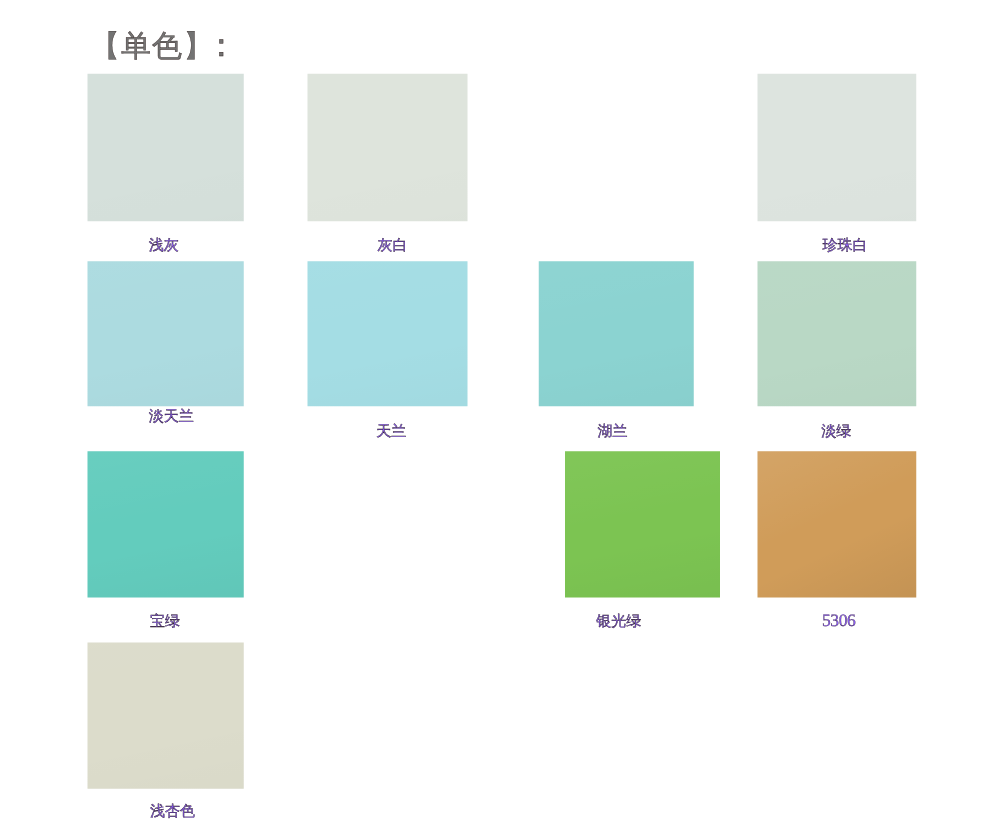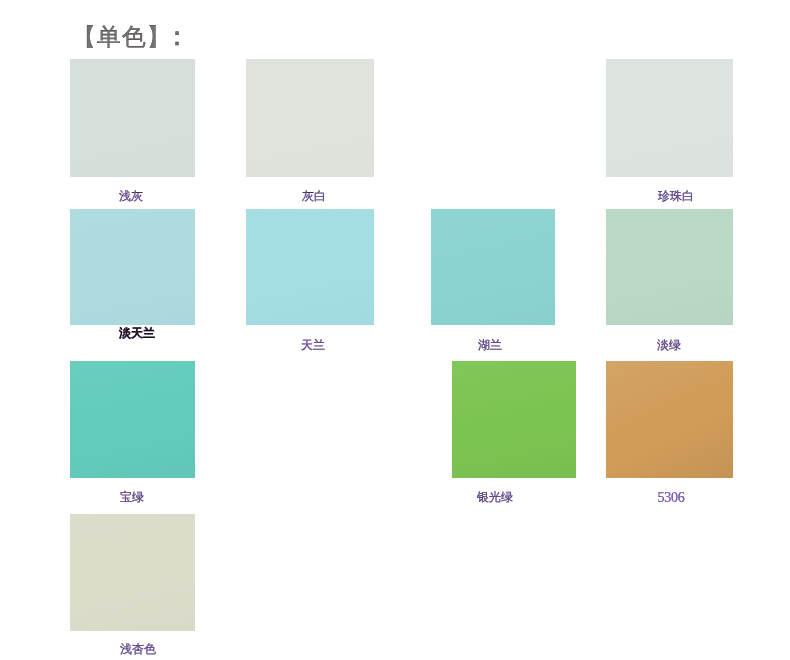--- a/index.html
+++ b/index.html
@@ -50,21 +50,21 @@
       <div class="swatch-cell" style="left: 246px; top: 59px; width: 128px;">
         <div class="swatch-chip" style="background: linear-gradient(168deg, rgba(255, 255, 255, 0.01) 0%, rgba(255, 255, 255, 0) 45%, rgba(0, 0, 0, 0) 60%, rgba(0, 0, 0, 0.008) 100%), rgb(222, 228, 220); width: 128px; height: 118px;"></div>
         <div class="swatch-label" style="top: 129px; left: 38px;">灰白</div>
       </div>
       <div class="swatch-cell" style="left: 606px; top: 59px; width: 127px;">
         <div class="swatch-chip" style="background: linear-gradient(168deg, rgba(255, 255, 255, 0.01) 0%, rgba(255, 255, 255, 0) 45%, rgba(0, 0, 0, 0) 60%, rgba(0, 0, 0, 0.008) 100%), rgb(221, 228, 223); width: 127px; height: 118px;"></div>
         <div class="swatch-label" style="top: 129px; left: 40px;">珍珠白</div>
       </div>
       <div class="swatch-cell" style="left: 70px; top: 209px; width: 125px;">
         <div class="swatch-chip" style="background: linear-gradient(168deg, rgba(255, 255, 255, 0.024) 0%, rgba(255, 255, 255, 0) 45%, rgba(0, 0, 0, 0) 60%, rgba(0, 0, 0, 0.016) 100%), rgb(172, 219, 224); width: 125px; height: 116px;"></div>
-        <div class="swatch-label" style="top: 116px; left: 37px; font-weight: bold;">淡天兰</div>
+        <div class="swatch-label" style="top: 116px; left: 37px;">淡天兰</div>
       </div>
       <div class="swatch-cell" style="left: 246px; top: 209px; width: 128px;">
         <div class="swatch-chip" style="background: linear-gradient(168deg, rgba(255, 255, 255, 0.024) 0%, rgba(255, 255, 255, 0) 45%, rgba(0, 0, 0, 0) 60%, rgba(0, 0, 0, 0.016) 100%), rgb(164, 221, 228); width: 128px; height: 116px;"></div>
         <div class="swatch-label" style="top: 128px; left: 37px;">天兰</div>
       </div>
       <div class="swatch-cell" style="left: 431px; top: 209px; width: 124px;">
         <div class="swatch-chip" style="background: linear-gradient(168deg, rgba(255, 255, 255, 0.03) 0%, rgba(255, 255, 255, 0) 45%, rgba(0, 0, 0, 0) 60%, rgba(0, 0, 0, 0.02) 100%), rgb(139, 211, 209); width: 124px; height: 116px;"></div>
         <div class="swatch-label" style="top: 128px; left: 29px;">湖兰</div>
       </div>
       <div class="swatch-cell" style="left: 606px; top: 209px; width: 127px;">

